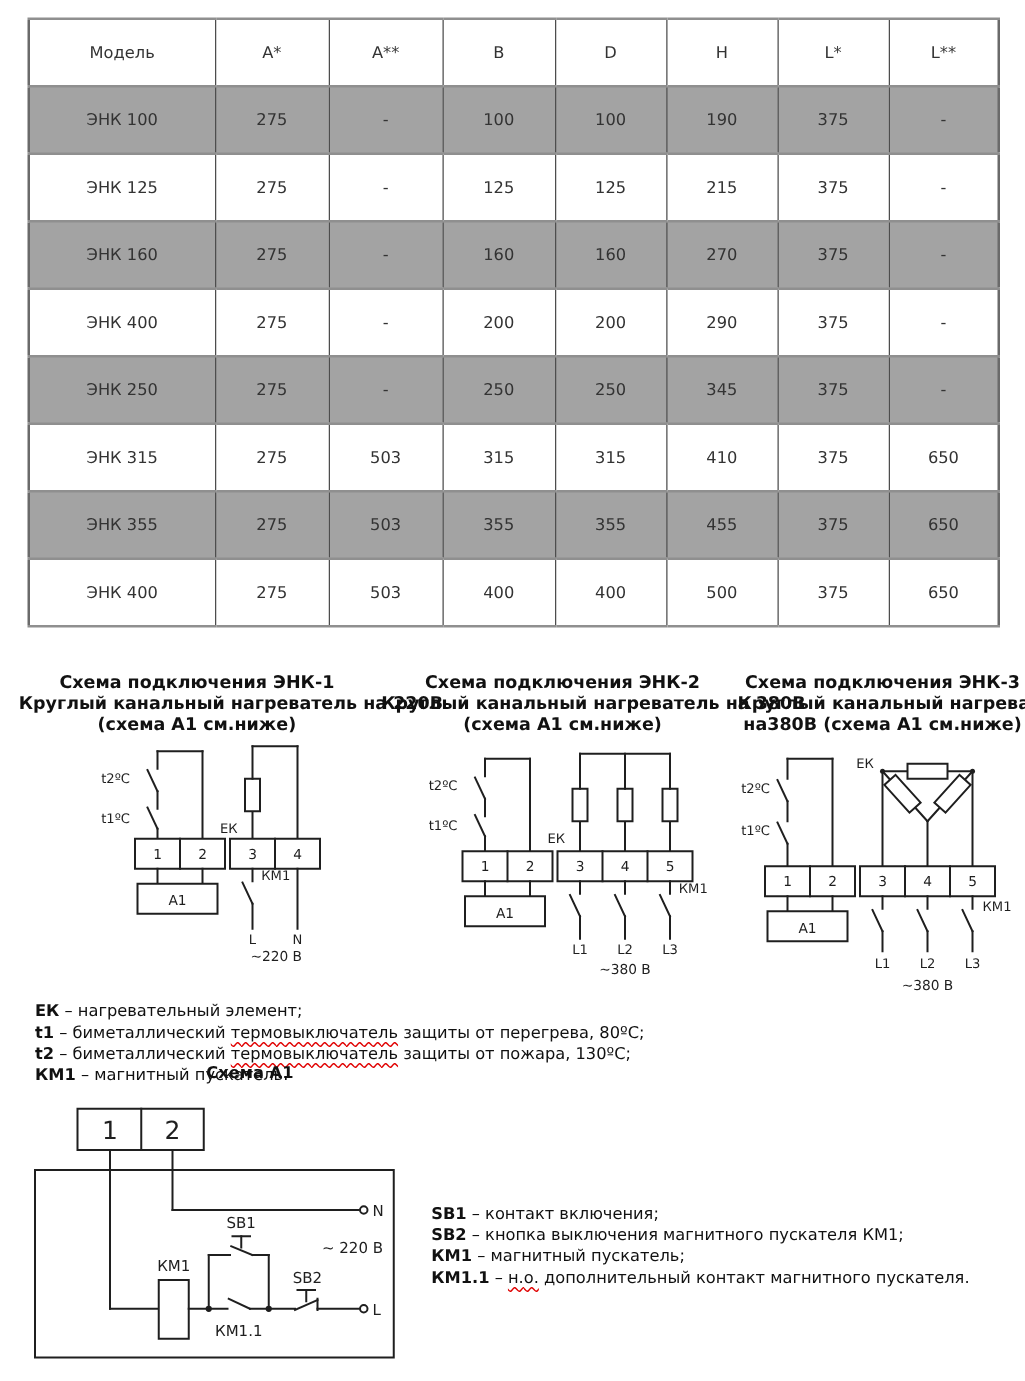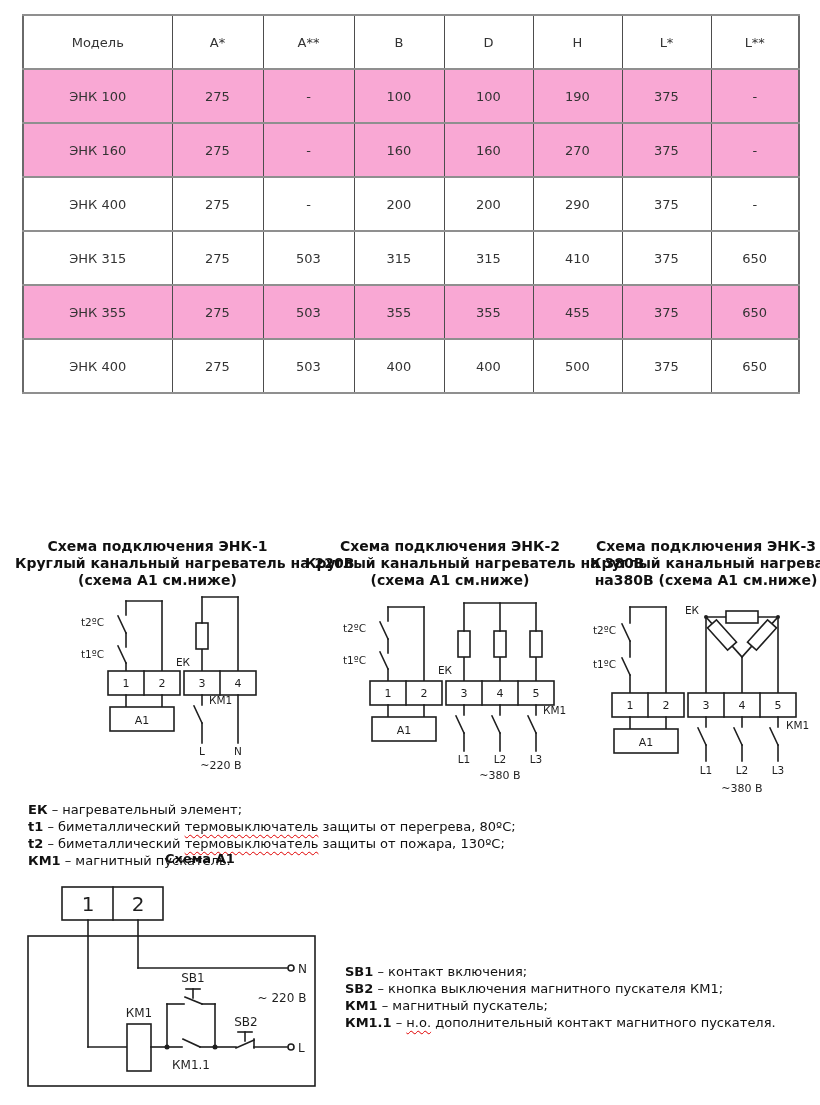--- a/index.html
+++ b/index.html
@@ -7,21 +7,21 @@
   .page { position:relative; width:820px; height:1105px; overflow:hidden; background:#fff; }
 
   
   .dim-table { position:absolute; left:22px; top:14px; border-collapse:collapse; table-layout:fixed;
                border:2px solid #6a6a6a; }
   .dim-table th, .dim-table td {
       border-left:1px solid #4d4d4d; border-right:1px solid #4d4d4d;
       border-top:2px solid #8f8f8f; border-bottom:2px solid #8f8f8f;
       font-size:13px; font-weight:400; text-align:center; vertical-align:middle;
       color:#333; height:52px; padding:0; }
-  .dim-table tr.shade td { background:#f9a8d4; }
+  .dim-table tr.shade td { background:#a3a3a3; }
 
   
   .dcol { position:absolute; top:538px; }
   .dcol-1 { left:15px;  width:285px; }
   .dcol-2 { left:305px; width:290px; }
   .dcol-3 { left:590px; width:232px; }
   .dtitle { font-weight:bold; font-size:14px; line-height:17px; text-align:center; white-space:nowrap; color:#111; }
   .dsvg-1 { margin:4px 0 0 45px; display:block; }
   .dsvg-2 { margin:4px 0 0 35px; display:block; }
   .dsvg-3 { margin:4px 0 0 2px;  display:block; }
@@ -82,37 +82,57 @@
       <tr class="shade">
         <td>ЭНК 100</td>
         <td>275</td>
         <td>-</td>
         <td>100</td>
         <td>100</td>
         <td>190</td>
         <td>375</td>
         <td>-</td>
       </tr>
+      <tr>
+        <td>ЭНК 125</td>
+        <td>275</td>
+        <td>-</td>
+        <td>125</td>
+        <td>125</td>
+        <td>215</td>
+        <td>375</td>
+        <td>-</td>
+      </tr>
       <tr class="shade">
         <td>ЭНК 160</td>
         <td>275</td>
         <td>-</td>
         <td>160</td>
         <td>160</td>
         <td>270</td>
         <td>375</td>
         <td>-</td>
       </tr>
       <tr>
         <td>ЭНК 400</td>
         <td>275</td>
         <td>-</td>
         <td>200</td>
         <td>200</td>
         <td>290</td>
+        <td>375</td>
+        <td>-</td>
+      </tr>
+      <tr class="shade">
+        <td>ЭНК 250</td>
+        <td>275</td>
+        <td>-</td>
+        <td>250</td>
+        <td>250</td>
+        <td>345</td>
         <td>375</td>
         <td>-</td>
       </tr>
       <tr>
         <td>ЭНК 315</td>
         <td>275</td>
         <td>503</td>
         <td>315</td>
         <td>315</td>
         <td>410</td>

